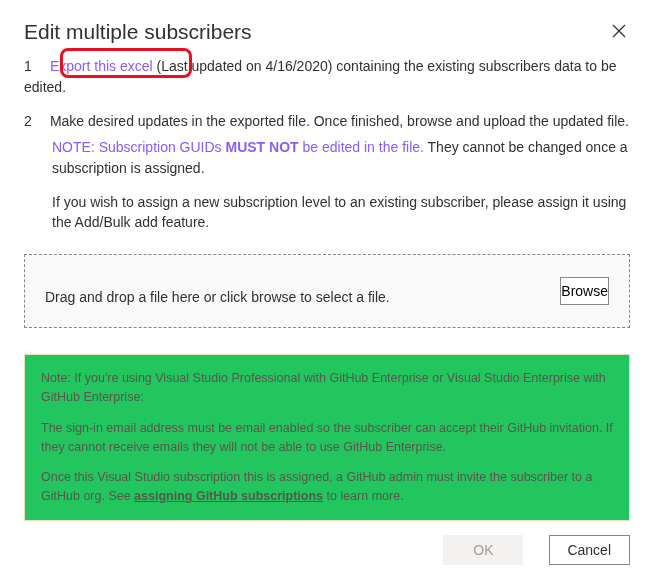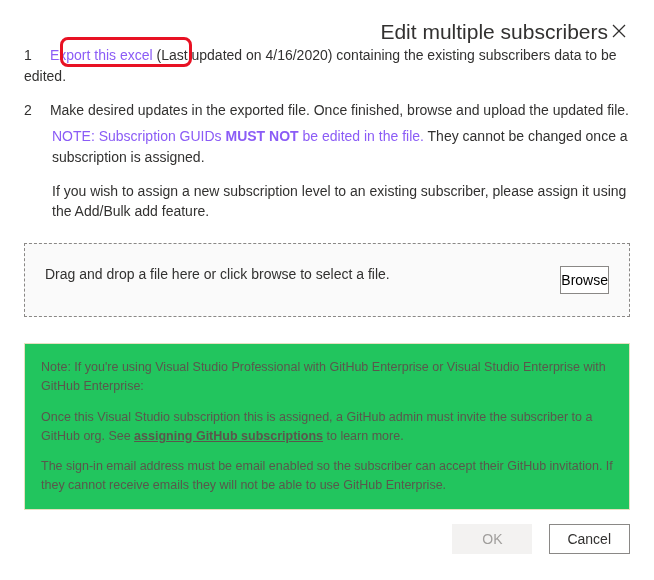--- a/index.html
+++ b/index.html
@@ -10,23 +10,23 @@
     font-size: 14px;
     color: #323130;
     background: #ffffff;
     width: 654px;
   }
   .dialog {
     padding: 20px 24px 20px 24px;
   }
   .header-row {
     display: flex;
-    justify-content: flex-end;
+    justify-content: space-between;
     align-items: flex-start;
-    margin-bottom: 1px;
+    margin-bottom: 12px;
   }
   .dialog-title {
     font-size: 21px;
     font-weight: 400;
     color: #323130;
     margin: 0;
   }
   .close-btn {
     background: none;
     border: none;
@@ -67,21 +67,21 @@
     padding-left: 28px;
     margin-top: 14px;
     line-height: 1.45;
   }
   .dropzone {
     border: 1px dashed #8a8886;
     background: #fafafa;
     padding: 22px 20px;
     display: flex;
     justify-content: space-between;
-    align-items: flex-start;
+    align-items: flex-end;
     margin-top: 22px;
   }
   .dropzone-text { color: #323130; }
   .browse-btn {
     background: #ffffff;
     border: 1px solid #8a8886;
     padding: 5px 0;
     font-size: 14px;
     cursor: pointer;
     font-family: inherit;
@@ -99,21 +99,21 @@
   .info-panel p:last-child { margin-bottom: 0; }
   .info-panel a {
     color: #5a574c;
     font-weight: 700;
     text-decoration: underline;
     cursor: pointer;
   }
   .footer-row {
     display: flex;
     justify-content: flex-end;
-    gap: 17px;
+    gap: 26px;
     margin-top: 14px;
   }
   .btn {
     min-width: 80px;
     padding: 6px 18px;
     font-size: 14px;
     font-family: inherit;
     cursor: pointer;
   }
   .btn-ok {
@@ -161,24 +161,24 @@
     <div class="assign-note">If you wish to assign a new subscription level to an existing subscriber, please assign it using the Add/Bulk add feature.</div>
   </div>
 
   <div class="dropzone">
     <span class="dropzone-text">Drag and drop a file here or click browse to select a file.</span>
     <button class="browse-btn">Browse</button>
   </div>
 
   <div class="info-panel">
     <p>Note: If you're using Visual Studio Professional with GitHub Enterprise or Visual Studio Enterprise with GitHub Enterprise:</p>
+    <p>The sign-in email address must be email enabled so the subscriber can accept their GitHub invitation. If they cannot receive emails they will not be able to use GitHub Enterprise.</p>
     <p>
       <span>Once this Visual Studio subscription this is assigned, a GitHub admin must invite the subscriber to a GitHub org. See  </span><a>assigning GitHub subscriptions</a><span> to learn more.</span>
     </p>
-    <p>The sign-in email address must be email enabled so the subscriber can accept their GitHub invitation. If they cannot receive emails they will not be able to use GitHub Enterprise.</p>
   </div>
 
   <div class="footer-row">
     <button class="btn btn-ok" disabled="">OK</button>
     <button class="btn btn-cancel">Cancel</button>
   </div>
 
 </div>
 
 </body></html>

